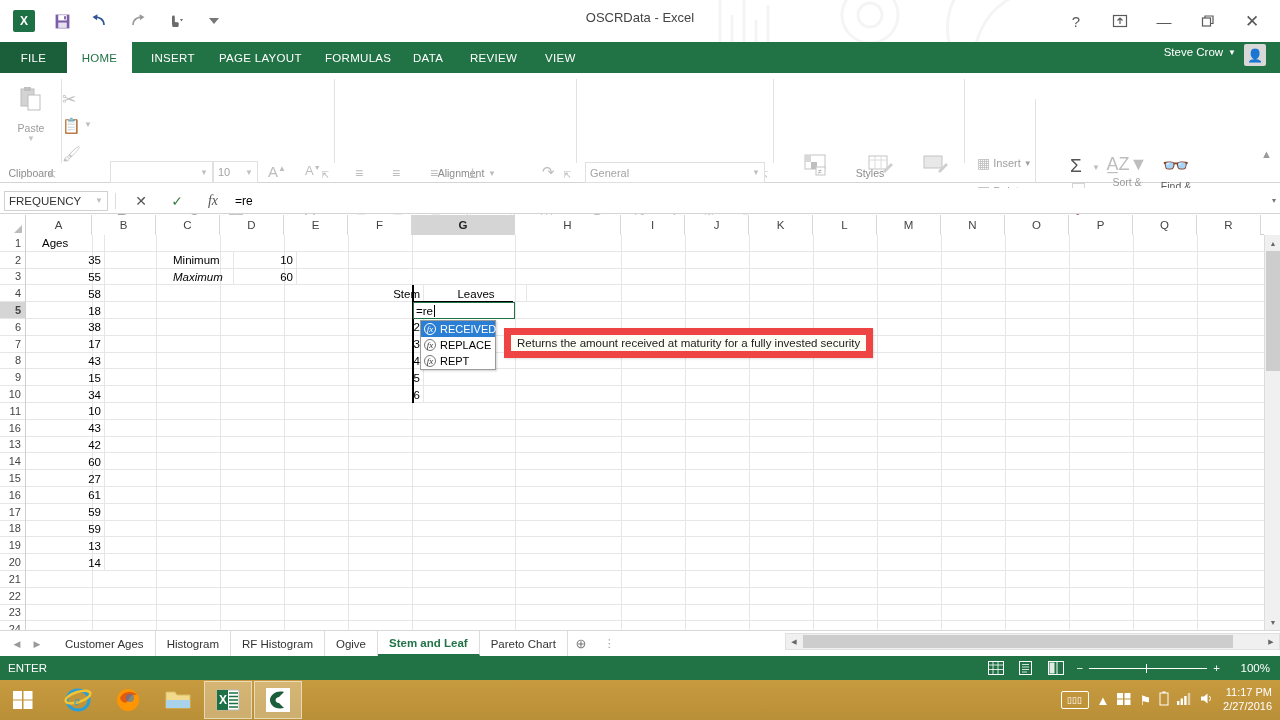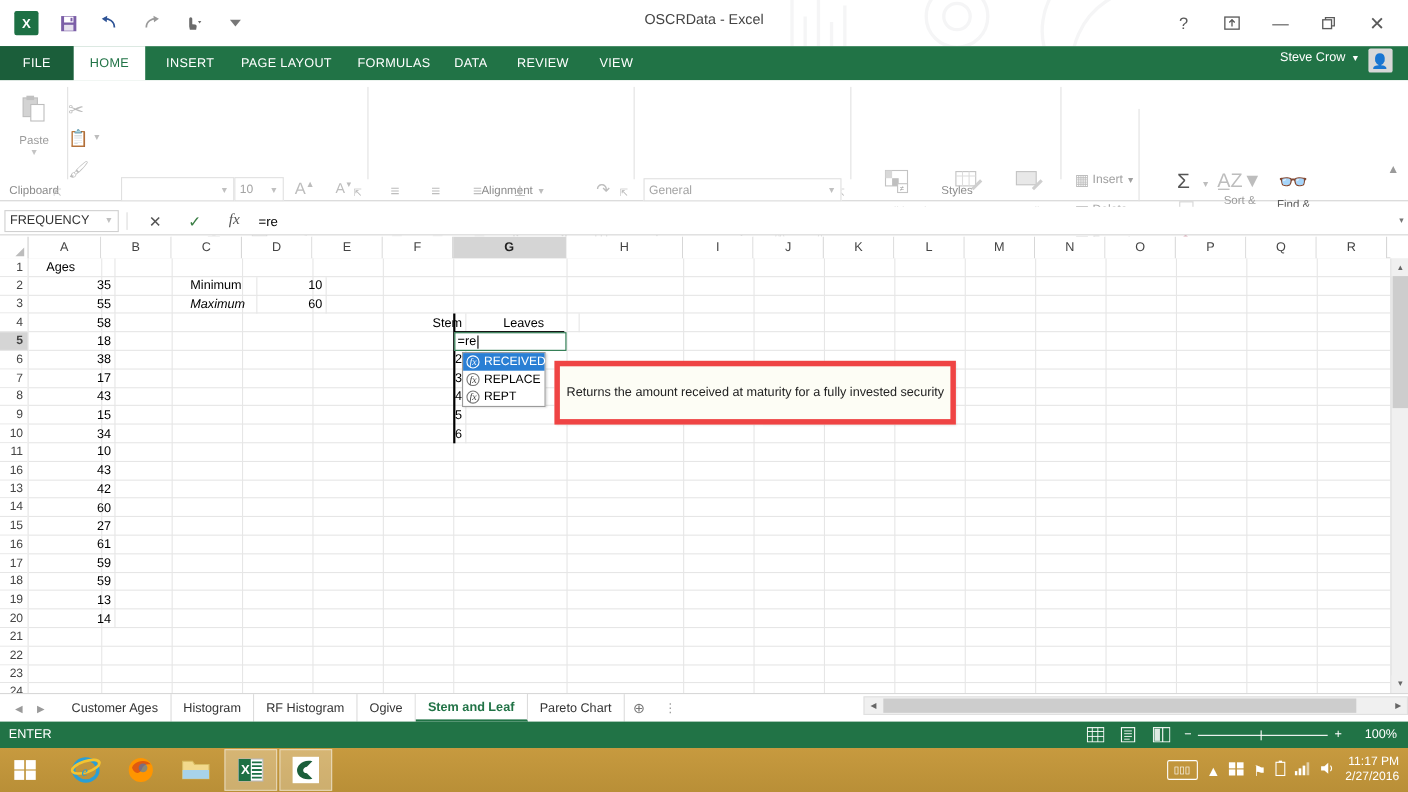--- a/index.html
+++ b/index.html
@@ -195,22 +195,22 @@
   }
   .acitem.sel{ background:#2a7fd4; color:#fff;}
   .fxico{
     width:12px;height:12px;border-radius:50%;border:1px solid #777;
     display:flex;align-items:center;justify-content:center;
     font-family:"Liberation Serif",serif; font-style:italic;
     font-size:9px; color:#333; flex:0 0 auto;
   }
   .acitem.sel .fxico{ border-color:#fff; color:#fff;}
   .tip{
-    position:absolute; z-index:40; background:#fdfdf5; border:5px solid #ef4444;
-    font-size:11.5px; color:#222; padding:18px 6px; white-space:nowrap;
+    position:absolute; z-index:40; background:#fdfdf5; border:7px solid #ef4444;
+    font-size:11.5px; color:#222; padding:2px 6px; white-space:nowrap;
     box-shadow:1px 1px 2px rgba(0,0,0,.12);
   }
 
   
   .vscroll{
     position:absolute; top:20px; right:0; width:16px; bottom:0;
     background:#f0f0f0; border-left:1px solid #dcdcdc;
   }
   .vs-btn{ width:16px;height:16px;display:flex;align-items:center;justify-content:center;font-size:7px;color:#666;background:#f0f0f0;}
   .vs-thumb{ position:absolute; top:16px; left:1px; width:14px; height:120px; background:#cdcdcd;}

